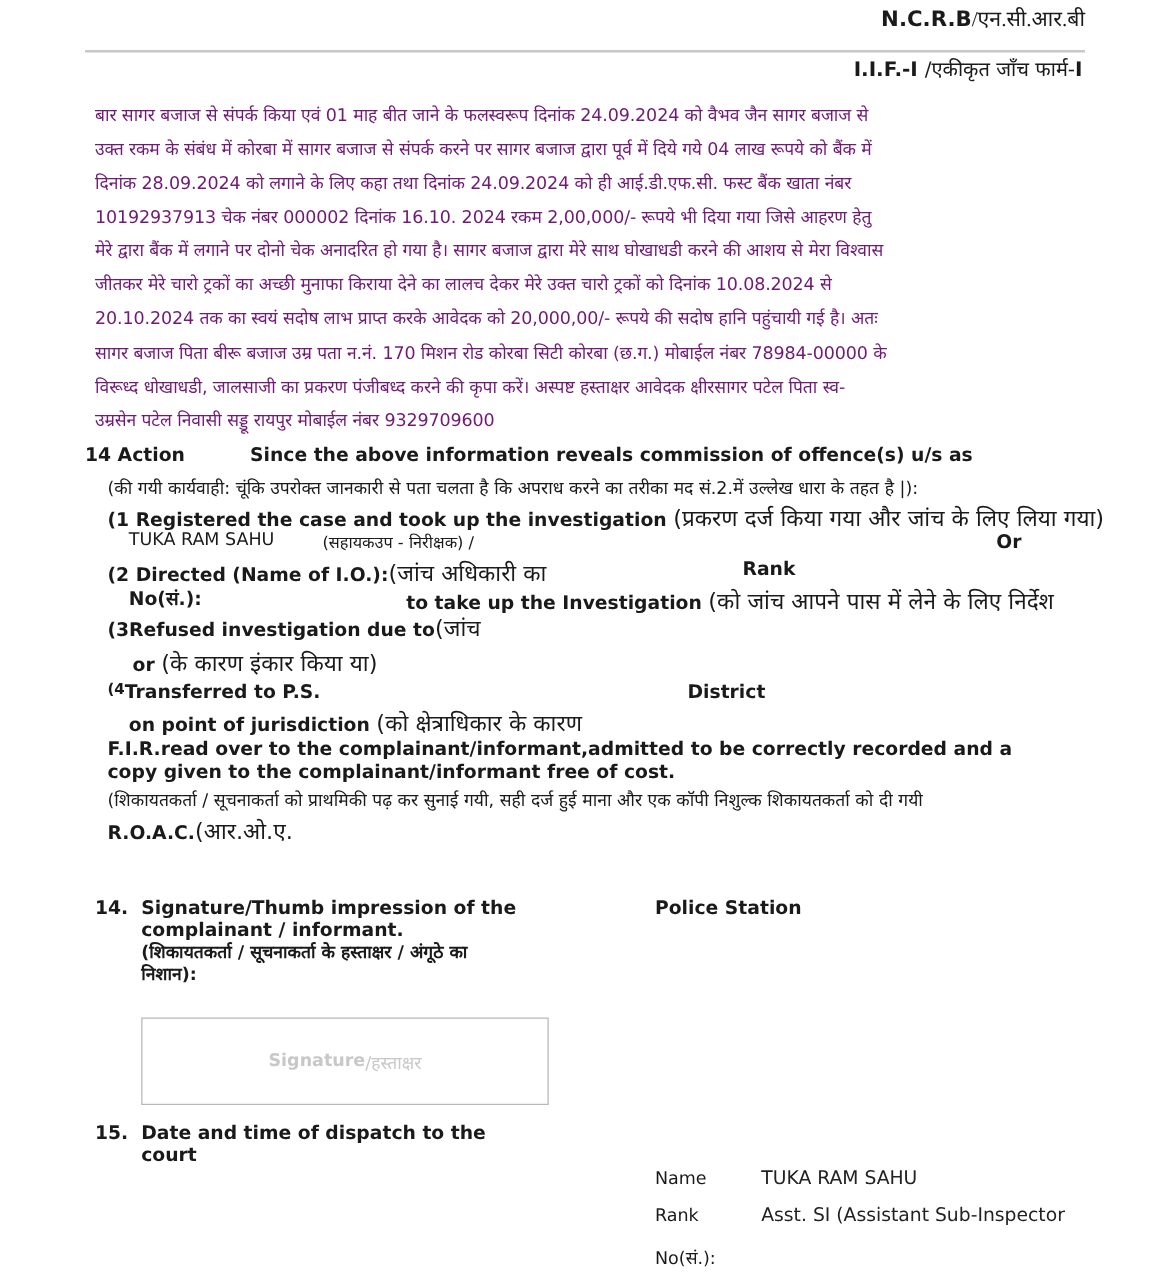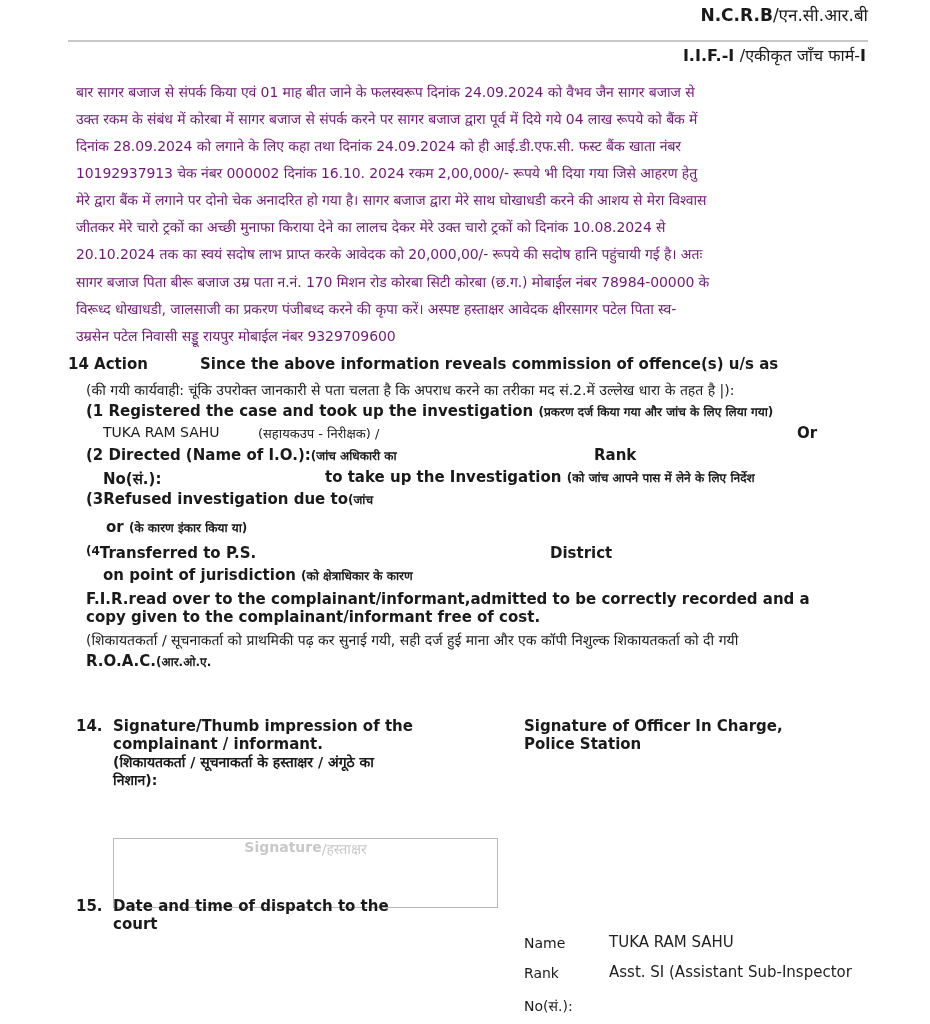--- a/index.html
+++ b/index.html
@@ -3,34 +3,34 @@
 <meta charset="utf-8">
 <style>
   html, body { margin: 0; padding: 0; background: #ffffff; }
   body {
     width: 930px; height: 1024px; position: relative; overflow: hidden;
     font-family: "DejaVu Sans", sans-serif; color: #1a1a1a;
   }
   .abs { position: absolute; white-space: nowrap; }
   .b { font-weight: bold; }
   .hdr1 { right: 62px; top: 3px; font-size: 17px; font-weight: bold; }
-  .hdr1 .hi { font-weight: normal; }
+  .hdr1 .hi { font-weight: normal; font-family: Liberation Serif, serif; }
   .hdr-line { left: 68px; top: 40px; width: 800px; height: 2px; background: #c8c8c8; }
   .hdr2 { right: 64px; top: 44px; font-size: 16px; font-weight: bold; }
   .hdr2 .hi { font-weight: normal; }
 
   .narr { left: 76px; font-size: 14px; color: #701a75; letter-spacing: -0.1px; }
 
   .act { font-size: 15px; font-family: "DejaVu Sans", sans-serif; }
-  .act .hi { font-weight: bold; font-size: 12px; }
+  .act .hi { font-weight: normal; font-size: 18px; }
 
   .sig-box {
-    left: 113px; top: 838px; width: 385px; height: 70px;
+    left: 113px; top: 814px; width: 326px; height: 70px;
     border: 1px solid #b8b8b8; box-sizing: border-box;
-    display: flex; justify-content: center;
+    display: flex; align-items: center; justify-content: center;
     color: #c8c8c8; font-size: 14px;
   }
   .sig-box .b { font-weight: bold; }
   .s14 { font-size: 15px; font-weight: bold; line-height: 18px; }
   .s14 .hi { font-weight: bold; font-size: 14px; }
   .lbl { font-size: 14px; font-weight: normal; }
   .val { font-size: 15px; color: #222; }
 </style>
 </head>
 <body>
@@ -108,21 +108,20 @@
     <div class="hi">(शिकायतकर्ता / सूचनाकर्ता के  हस्ताक्षर / अंगूठे का</div>
     <div class="hi">निशान):</div>
   </div>
 
   <div class="abs sig-box">
     <span class="b">Signature</span>
       <span>/हस्ताक्षर</span>
   </div>
 
   <div class="abs s14" style="left:524px; top:717px">
-    <div>Signature of Officer In Charge,</div>
     <div>Police Station</div>
   </div>
 </div>
 
 <div>
   <div class="abs s14" style="left:76px; top:897px">15.</div>
   <div class="abs s14" style="left:113px; top:897px">
     <div>Date and time of dispatch to the</div>
     <div>court</div>
   </div>

